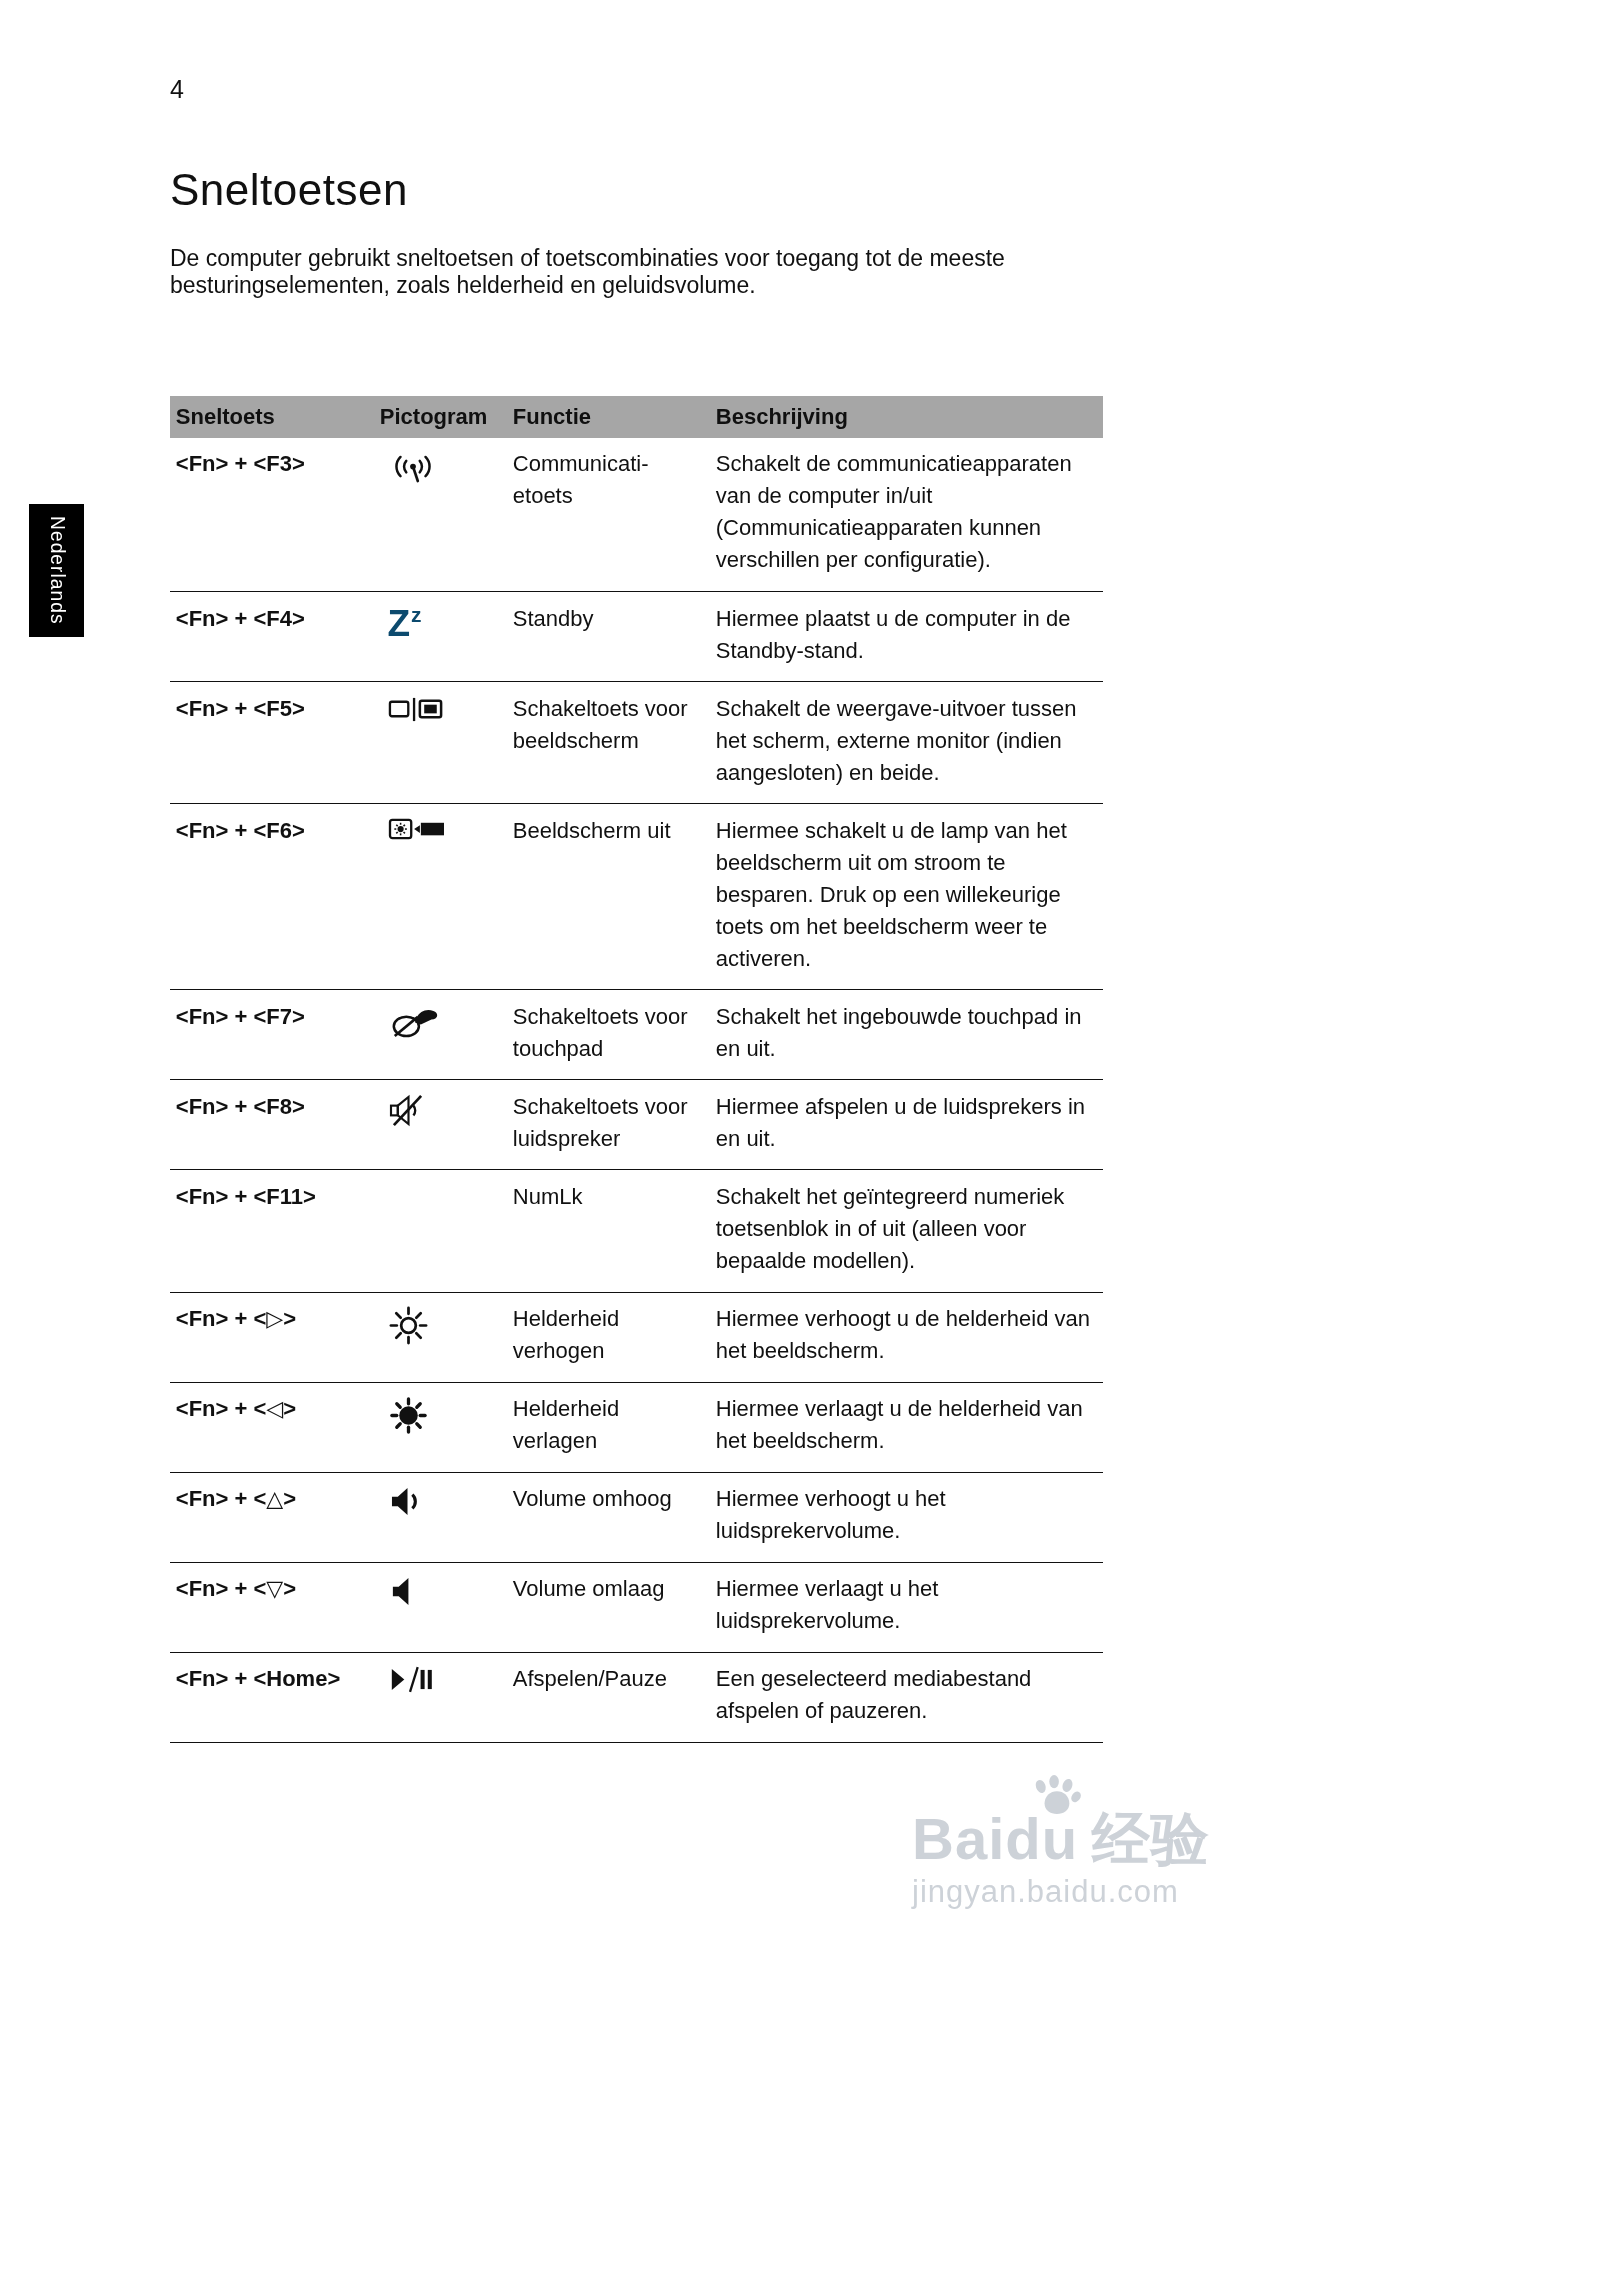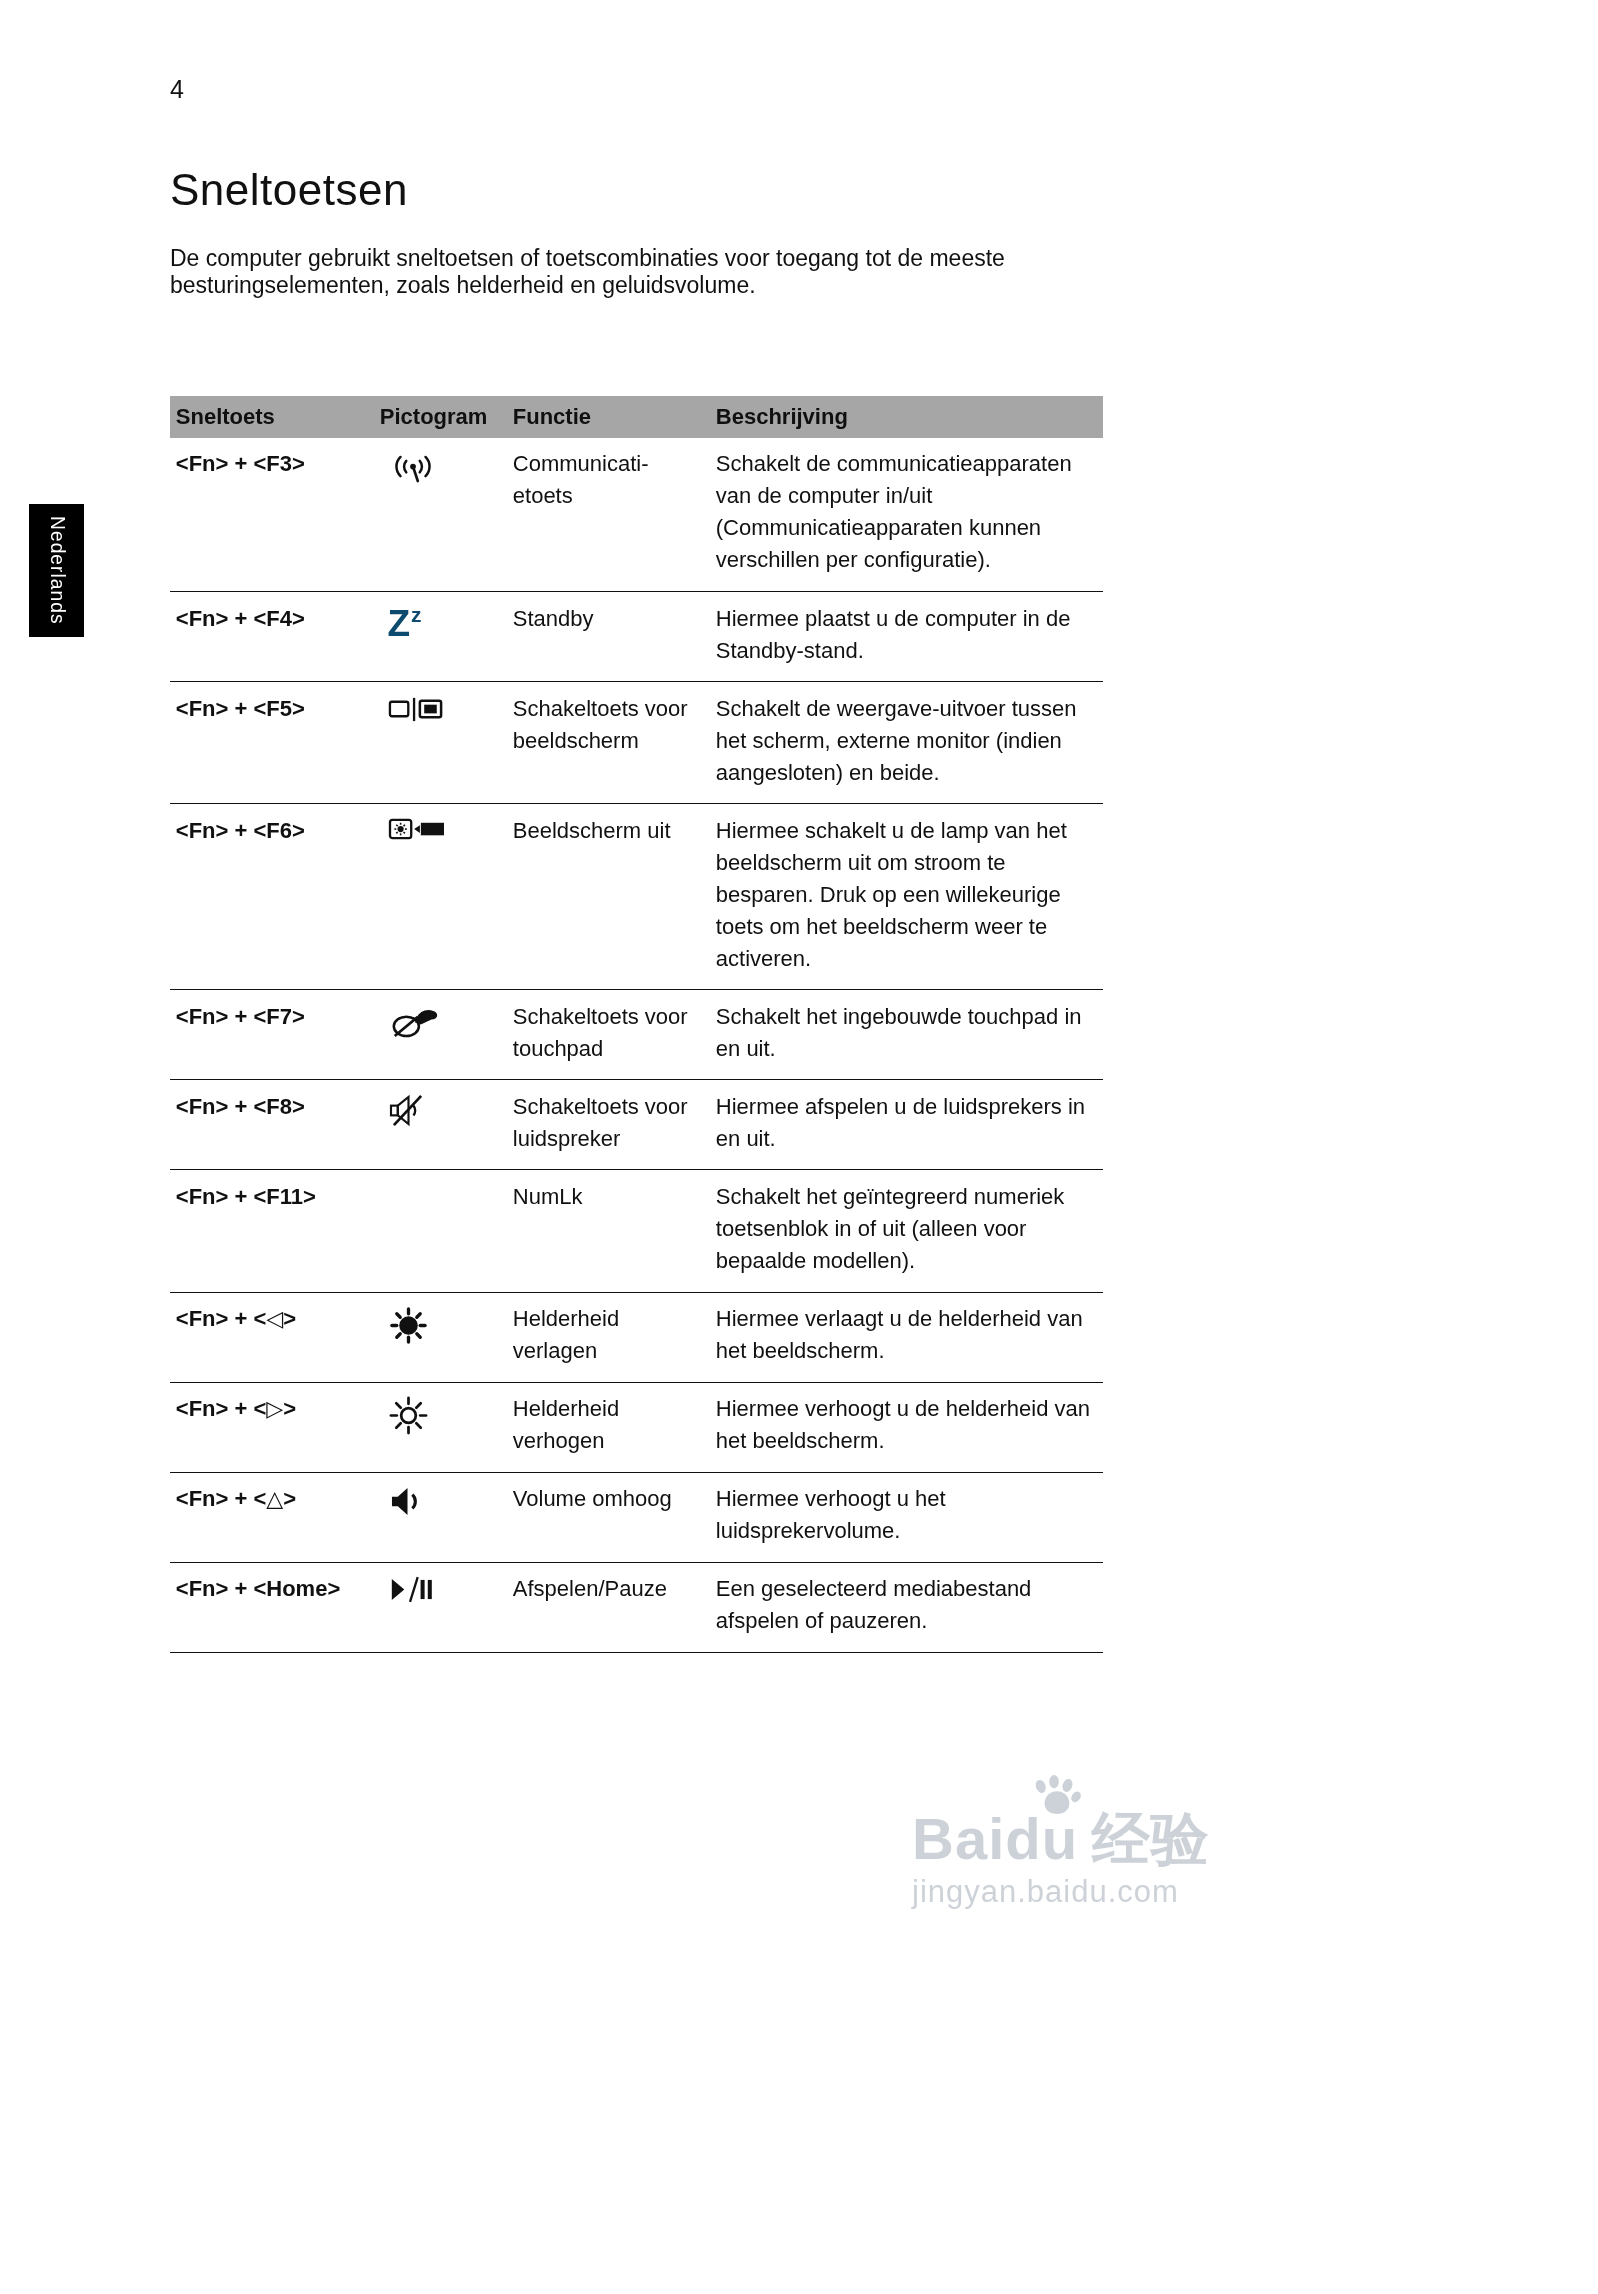--- a/index.html
+++ b/index.html
@@ -218,67 +218,75 @@
   </tr>
 
   <tr>
     <td class="hotkey">&lt;Fn&gt; + &lt;F11&gt;</td>
     <td class="icon"></td>
     <td class="func">NumLk</td>
     <td class="desc">Schakelt het geïntegreerd numeriek toetsenblok in of uit (alleen voor bepaalde modellen).</td>
   </tr>
 
   <tr>
+    <td class="hotkey">&lt;Fn&gt; + &lt;▷&gt;</td>
+    <td class="icon"><span class="icon-glyph"><svg width="41" height="41" viewBox="0 0 42 42">
+                <circle cx="21" cy="21" r="7.5" fill="none" stroke="#111" stroke-width="2.8"></circle>
+                <g stroke="#111" stroke-width="2.8" stroke-linecap="round">
+                  <line x1="21" y1="3" x2="21" y2="9"></line>
+                  <line x1="21" y1="33" x2="21" y2="39"></line>
+                  <line x1="3" y1="21" x2="9" y2="21"></line>
+                  <line x1="33" y1="21" x2="39" y2="21"></line>
+                  <line x1="8.5" y1="8.5" x2="13" y2="13"></line>
+                  <line x1="29" y1="29" x2="33.5" y2="33.5"></line>
+                  <line x1="8.5" y1="33.5" x2="13" y2="29"></line>
+                  <line x1="29" y1="13" x2="33.5" y2="8.5"></line>
+                </g>
+              </svg></span></td>
+    <td class="func">Helderheid verhogen</td>
+    <td class="desc">Hiermee verhoogt u de helderheid van het beeldscherm.</td>
+  </tr>
+
+  <tr>
     <td class="hotkey">&lt;Fn&gt; + &lt;◁&gt;</td>
     <td class="icon"><span class="icon-glyph"><svg width="41" height="41" viewBox="0 0 42 42">
                 <circle cx="21" cy="21" r="9.5" fill="#111"></circle>
                 <g stroke="#111" stroke-width="3.4" stroke-linecap="round">
                   <line x1="21" y1="4" x2="21" y2="9"></line>
                   <line x1="21" y1="33" x2="21" y2="38"></line>
                   <line x1="4" y1="21" x2="9" y2="21"></line>
                   <line x1="33" y1="21" x2="38" y2="21"></line>
                   <line x1="9" y1="9" x2="12.5" y2="12.5"></line>
                   <line x1="29.5" y1="29.5" x2="33" y2="33"></line>
                   <line x1="9" y1="33" x2="12.5" y2="29.5"></line>
                   <line x1="29.5" y1="12.5" x2="33" y2="9"></line>
                 </g>
               </svg></span></td>
     <td class="func">Helderheid verlagen</td>
     <td class="desc">Hiermee verlaagt u de helderheid van het beeldscherm.</td>
   </tr>
 
   <tr>
-    <td class="hotkey">&lt;Fn&gt; + &lt;▷&gt;</td>
-    <td class="icon"><span class="icon-glyph"><svg width="41" height="41" viewBox="0 0 42 42">
-                <circle cx="21" cy="21" r="7.5" fill="none" stroke="#111" stroke-width="2.8"></circle>
-                <g stroke="#111" stroke-width="2.8" stroke-linecap="round">
-                  <line x1="21" y1="3" x2="21" y2="9"></line>
-                  <line x1="21" y1="33" x2="21" y2="39"></line>
-                  <line x1="3" y1="21" x2="9" y2="21"></line>
-                  <line x1="33" y1="21" x2="39" y2="21"></line>
-                  <line x1="8.5" y1="8.5" x2="13" y2="13"></line>
-                  <line x1="29" y1="29" x2="33.5" y2="33.5"></line>
-                  <line x1="8.5" y1="33.5" x2="13" y2="29"></line>
-                  <line x1="29" y1="13" x2="33.5" y2="8.5"></line>
-                </g>
-              </svg></span></td>
-    <td class="func">Helderheid verhogen</td>
-    <td class="desc">Hiermee verhoogt u de helderheid van het beeldscherm.</td>
-  </tr>
-
-  <tr>
     <td class="hotkey">&lt;Fn&gt; + &lt;△&gt;</td>
     <td class="icon"><span class="icon-glyph"><svg width="39" height="33" viewBox="0 0 40 34">
                 <polygon points="4,12 10,12 20,3 20,31 10,22 4,22" fill="#111"></polygon>
                 <path d="M25 10 a9.5 9.5 0 0 1 0 14" fill="none" stroke="#111" stroke-width="3.2"></path>
               </svg></span></td>
     <td class="func">Volume omhoog</td>
     <td class="desc">Hiermee verhoogt u het luidsprekervolume.</td>
   </tr>
 
+  <tr>
+    <td class="hotkey">&lt;Fn&gt; + &lt;▽&gt;</td>
+    <td class="icon"><span class="icon-glyph"><svg width="35" height="33" viewBox="0 0 36 34">
+                <polygon points="5,12 11,12 21,3 21,31 11,22 5,22" fill="#111"></polygon>
+              </svg></span></td>
+    <td class="func">Volume omlaag</td>
+    <td class="desc">Hiermee verlaagt u het luidsprekervolume.</td>
+  </tr>
 
   <tr>
     <td class="hotkey">&lt;Fn&gt; + &lt;Home&gt;</td>
     <td class="icon"><span class="icon-glyph"><svg width="46" height="29" viewBox="0 0 48 30">
                 <polygon points="4,4 4,26 17,15" fill="#111"></polygon>
                 <line x1="23" y1="28" x2="31" y2="2" stroke="#111" stroke-width="2.4"></line>
                 <rect x="34" y="5" width="4.2" height="20" fill="#111"></rect>
                 <rect x="41.5" y="5" width="4.2" height="20" fill="#111"></rect>
               </svg></span></td>
     <td class="func">Afspelen/Pauze</td>

